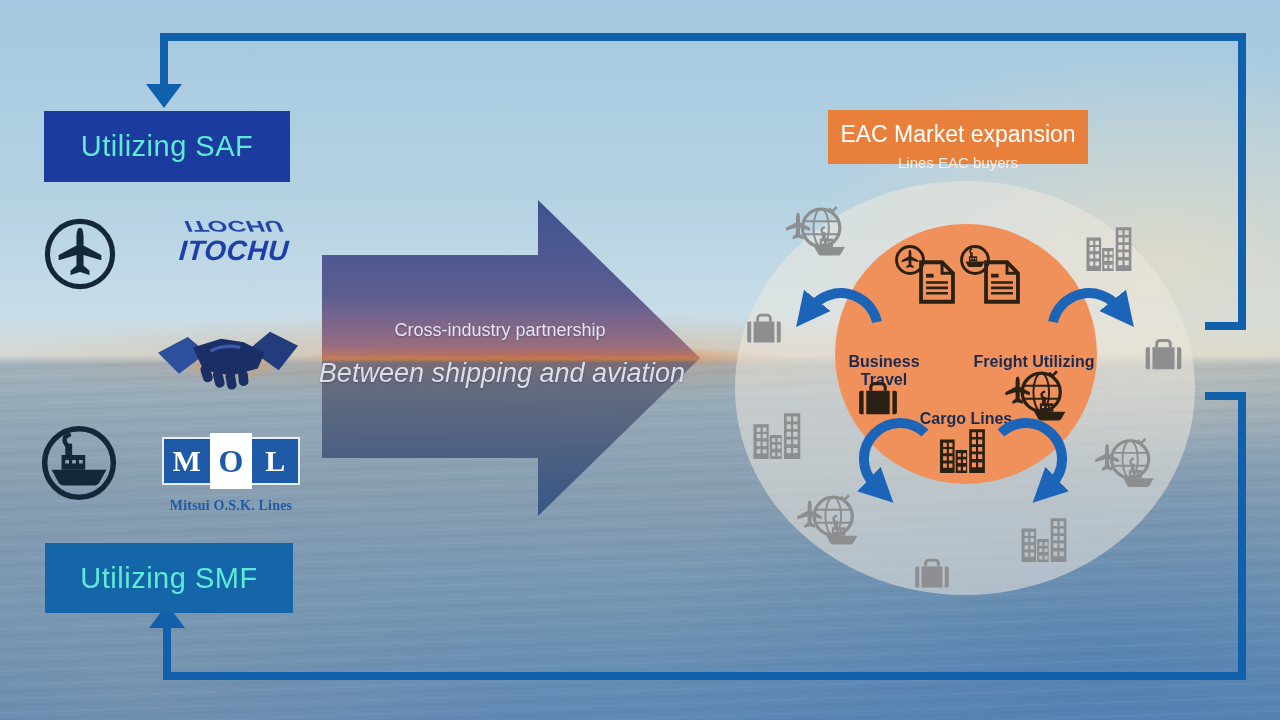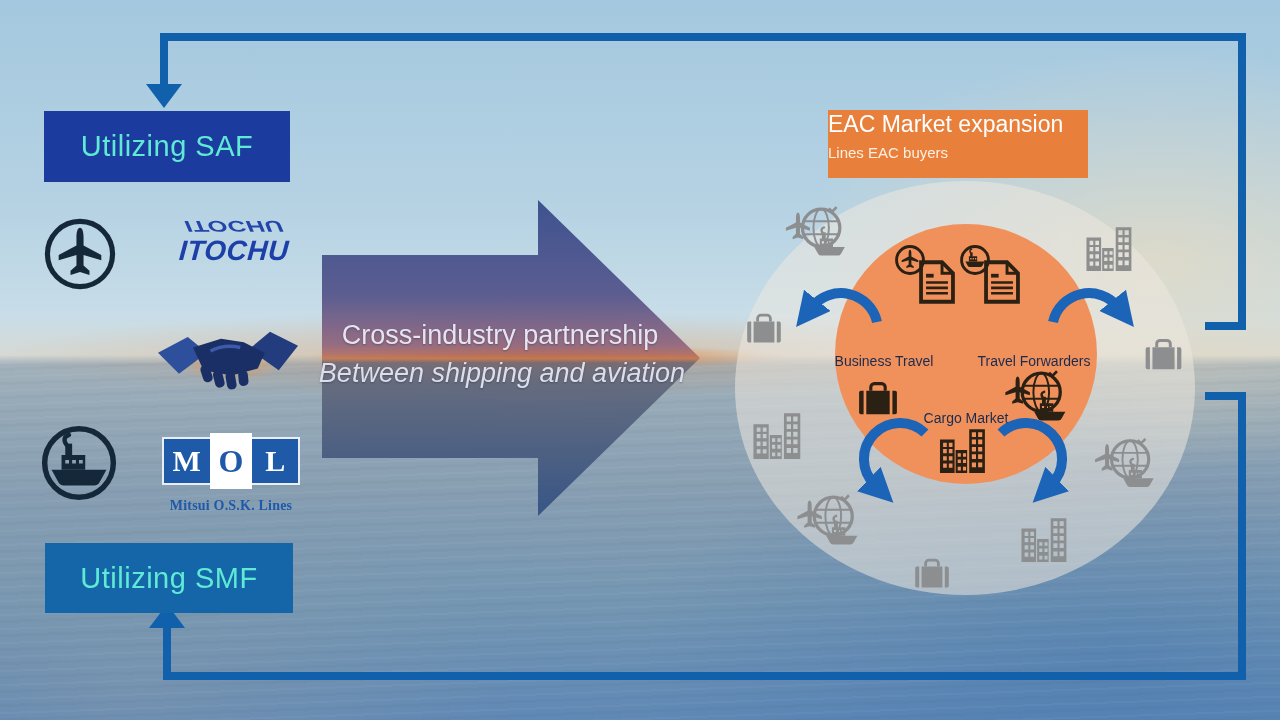--- a/index.html
+++ b/index.html
@@ -30,44 +30,44 @@
   .tri.up{border-left:18px solid transparent;border-right:18px solid transparent;
           border-bottom:24px solid var(--connector_blue,#1160AC);}
 
   
   .bluebox{position:absolute;display:flex;align-items:center;justify-content:center;
     color:#5eead4;font-size:29px;letter-spacing:.5px;}
   #saf-box{left:44px;top:111px;width:246px;height:71px;background:var(--deep_blue_box,#1B3C9E);}
   #smf-box{left:45px;top:535px;width:248px;height:70px;background:var(--medium_blue_box,#1566A9);margin-top:8px;}
 
   
-  #eac-box{position:absolute;left:828px;top:110px;width:260px;height:68px;
-    background:var(--orange,#E8803C);color:#fff;text-align:left;padding-top:1px;}
+  #eac-box{position:absolute;left:828px;top:110px;width:260px;height:54px;
+    background:var(--orange,#E8803C);color:#fff;text-align:center;padding-top:11px;}
   #eac-box .t1{font-size:23px;}
   #eac-box .t2{font-size:15px;margin-top:6px;color:#ffefe2;}
 
   
   #outer-circle{position:absolute;left:735px;top:181px;width:460px;height:414px;
     border-radius:50%;background:rgba(236,232,222,.55);}
   #inner-circle{position:absolute;left:835px;top:224px;width:262px;height:260px;
     border-radius:50%;background:var(--inner_circle_orange,rgba(240,145,91,.96));}
 
-  .clabel{position:absolute;font-size:14px;font-weight:normal;text-align:center;
+  .clabel{position:absolute;font-size:16px;font-weight:bold;text-align:center;
     color:var(--navy_text,#1B2B4F);}
 
   
   .ic{position:absolute;}
   .gray{color:var(--gray_icon,#8C8E90);}
   .dark{color:var(--dark_icon,#2A2013);}
   .navy{color:#14283A;}
 
   
   .arrow-text{position:absolute;color:#e6e4f0;text-align:center;
     text-shadow:0 1px 2px rgba(20,30,60,.35);}
-  #arrow-t1{left:330px;top:320px;width:340px;font-size:27px;}
+  #arrow-t1{left:330px;top:320px;width:340px;font-size:18px;}
   #arrow-t2{left:312px;top:358px;width:380px;font-size:27px;color:#dcdfe9;font-style:italic;}
 
   
   #itochu{position:absolute;left:164px;top:219px;width:140px;text-align:center;
     color:#1C3FA8;font-weight:800;font-style:italic;line-height:1;}
   #itochu .refl{display:block;font-size:25px;letter-spacing:.5px;
     transform:scaleY(-.62) skewX(-4deg);opacity:.95;height:18px;}
   #itochu .main{display:block;font-size:28px;letter-spacing:.5px;transform:skewX(-4deg);}
 
   
@@ -228,22 +228,22 @@
   </svg>
   <svg class="ic dark" style="left:981px;top:258px" width="42" height="48" viewBox="0 0 100 110">
       <use href="#sym-doc" width="100" height="110"></use>
     </svg>
   <svg class="ic dark" style="left:959px;top:244px" width="32" height="32" viewBox="0 0 100 100">
     <circle cx="50" cy="50" r="42" fill="none" stroke="currentColor" stroke-width="9"></circle>
     <use href="#sym-tug" x="16" y="10" width="68" height="68"></use>
   </svg>
 
   <div class="clabel" style="left:824px;top:353px;width:120px">Business Travel</div>
-  <div class="clabel" style="left:964px;top:353px;width:140px">Travel Forwarders</div>
-  <div class="clabel" style="left:906px;top:410px;width:120px">Cargo Market</div>
+  <div class="clabel" style="left:964px;top:353px;width:140px">Freight Utilizing</div>
+  <div class="clabel" style="left:906px;top:410px;width:120px">Cargo Lines</div>
 
   <svg class="ic dark" style="left:855px;top:380px" width="46" height="36" viewBox="0 0 100 80">
       <use href="#sym-brief" width="100" height="80"></use>
     </svg>
   <svg class="ic dark" style="left:1003px;top:366px" width="66" height="59" viewBox="0 0 100 90">
       <use href="#sym-combo" width="100" height="90"></use>
     </svg>
   <svg class="ic dark" style="left:934px;top:426px" width="60" height="47" viewBox="0 0 100 90">
       <use href="#sym-bldg" width="100" height="90"></use>
     </svg>

